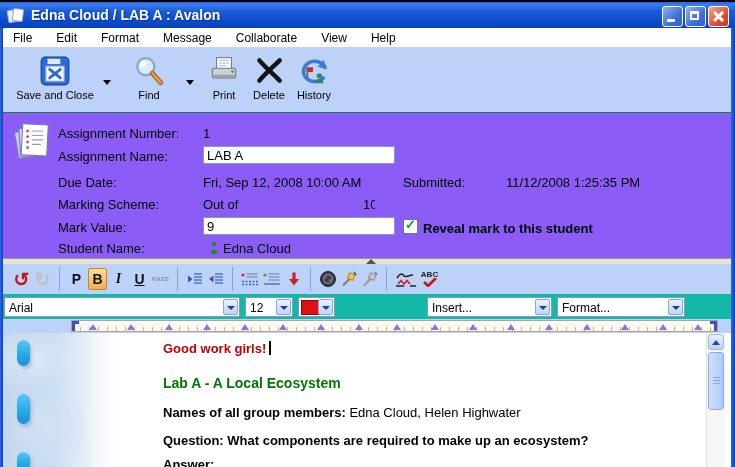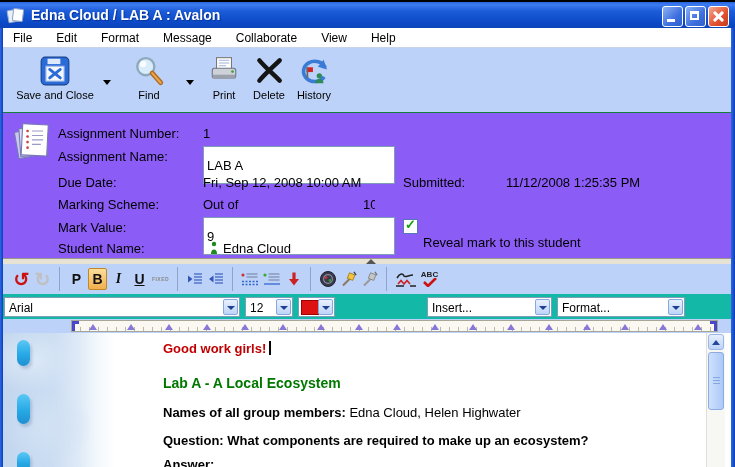--- a/index.html
+++ b/index.html
@@ -28,21 +28,21 @@
   .toolbar{position:absolute;left:3px;top:48px;width:728px;height:64px;background:#BCD2F8;}
   .tbtn{position:absolute;top:7px;text-align:center;font-size:11px;color:#000;}
   .tbtn svg{display:block;margin:0 auto 2px auto;}
   .droparrow{position:absolute;width:0;height:0;border-left:4px solid transparent;border-right:4px solid transparent;border-top:5px solid #000;}
   
   .formarea{position:absolute;left:3px;top:112px;width:728px;height:146px;background:#8b5cf6;
     border-top:1px solid #15803d;font-size:13px;box-sizing:border-box;}
   .flabel{position:absolute;color:#000;white-space:nowrap;}
   .fvalue{position:absolute;color:#000;white-space:nowrap;}
   .xpinput{position:absolute;height:18px;border:1px solid #7F9DB9;font:13px "Liberation Sans",sans-serif;
-    padding:18px 3px;box-sizing:border-box;background:#fff;}
+    padding:8px 3px;box-sizing:border-box;background:#fff;}
   .clipnum{position:absolute;width:12px;overflow:hidden;white-space:nowrap;}
   .checkbox{position:absolute;width:13px;height:13px;background:#fff;border:1px solid #5577B9;box-sizing:content-box;}
   .checkbox::after{content:"✓";color:#16A016;font-weight:bold;font-size:13px;position:absolute;left:1px;top:-3px;}
   
   .splitter{position:absolute;left:3px;top:258px;width:728px;height:6px;background:#E6E2D4;
     border-top:1px solid #97978A;box-sizing:border-box;}
   .split-grip{position:absolute;left:363px;top:0px;width:0;height:0;
     border-left:5px solid transparent;border-right:5px solid transparent;border-bottom:5px solid #555;}
   
   .fmtbar{position:absolute;left:3px;top:264px;width:728px;height:30px;background:#BCD2F8;
@@ -212,21 +212,21 @@
     <span class="flabel" style="left:400px;top:62px;">Submitted:</span>
     <span class="fvalue" style="left:503px;top:62px;">11/12/2008 1:25:35 PM</span>
 
     <span class="flabel" style="left:55px;top:84px;">Marking Scheme:</span>
     <span class="fvalue" style="left:200px;top:84px;">Out of</span>
     <span class="fvalue clipnum" style="left:360px;top:84px;">10</span>
 
     <span class="flabel" style="left:55px;top:107px;">Mark Value:</span>
     <input class="xpinput" style="left: 200px; top: 104px; width: 192px;" type="text" value="9">
     <div class="checkbox" style="left:400px;top:106px;"></div>
-    <span class="flabel" style="left:420px;top:122px;">Reveal mark to this student</span>
+    <span class="flabel" style="left:420px;top:108px;font-weight:bold;">Reveal mark to this student</span>
 
     <span class="flabel" style="left:55px;top:128px;">Student Name:</span>
     <svg style="position:absolute;left:206px;top:128px;" width="10" height="14" viewBox="0 0 10 14">
       <circle cx="5" cy="3" r="2.2" fill="#1E8A1E"></circle>
       <path d="M2 13 a3 4.5 0 0 1 6 0 z" fill="#1E8A1E"></path>
     </svg>
     <span class="fvalue" style="left:220px;top:128px;">Edna Cloud</span>
   </div>
 
   <div class="splitter">

